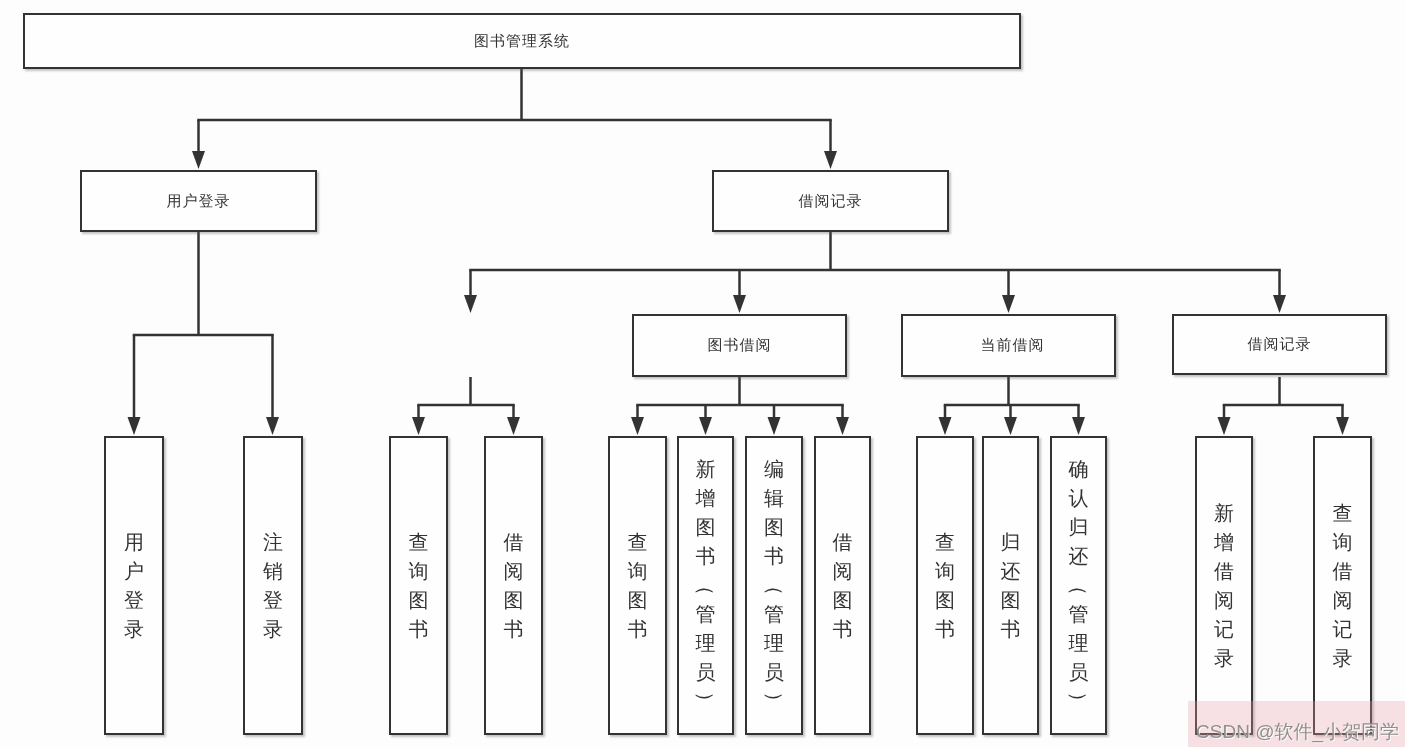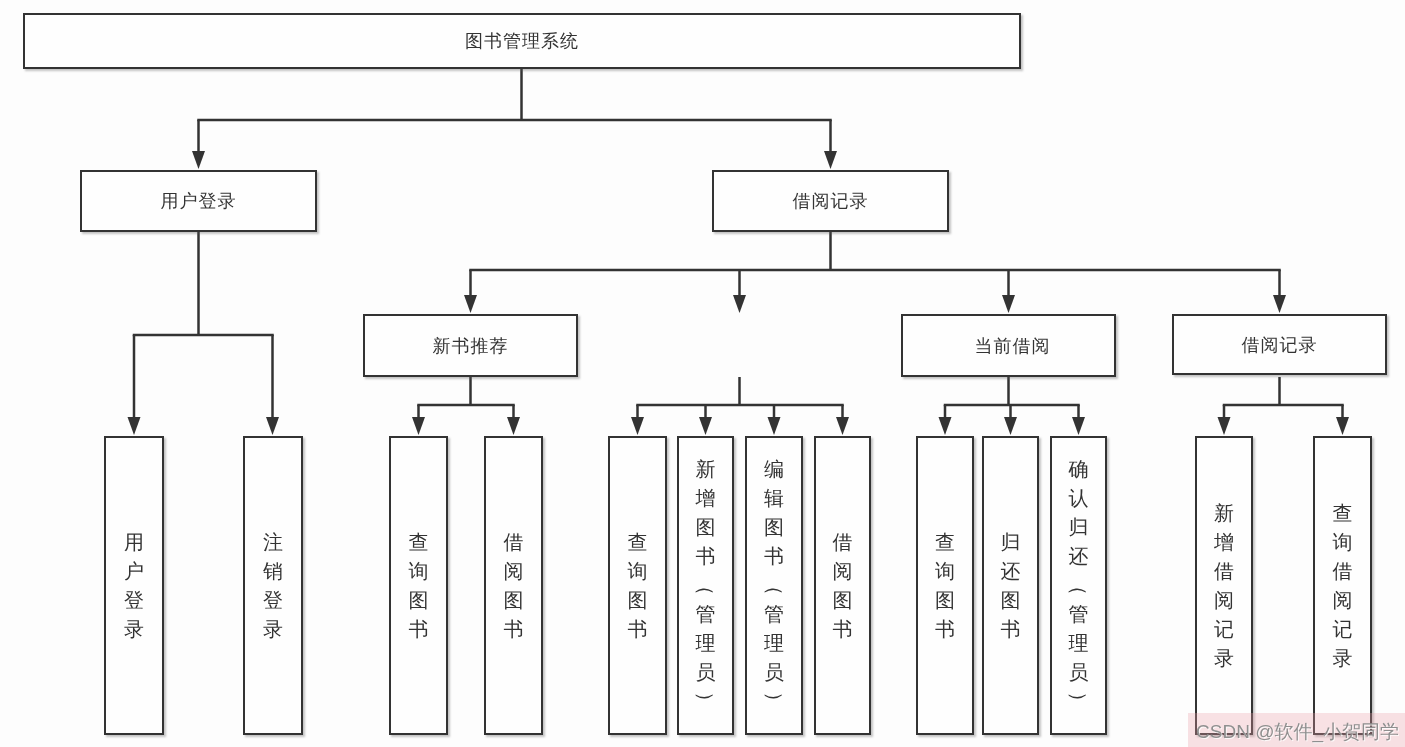--- a/index.html
+++ b/index.html
@@ -17,36 +17,36 @@
   svg.connectors polygon { fill: #333; stroke: none; }
   .box {
     position: absolute;
     background: #fefefe;
     border: 2.5px solid #333;
     box-shadow: 1.5px 1.5px 2px rgba(90,90,90,0.35);
     display: flex; align-items: center; justify-content: center;
     z-index: 2;
     box-sizing: border-box;
   }
-  .hlabel { font-size: 18px; letter-spacing: 1px; white-space: nowrap; }
+  .hlabel { font-size: 15px; letter-spacing: 1px; white-space: nowrap; }
   .v-stack {
     display: flex; flex-direction: column;
     align-items: center; justify-content: center;
     height: 100%; width: 100%;
   }
   .v-char {
     display: block; height: 29px; line-height: 29px;
     font-size: 20px; text-align: center; width: 100%;
   }
   .v-paren { transform: rotate(90deg); }
   .watermark {
     position: absolute;
     right: 0; bottom: 0;
     height: 30px; line-height: 30px;
-    padding: 4px 6px 0 8px;
+    padding: 16px 6px 0 8px;
     background: rgba(236, 160, 168, 0.30);
     color: #8f8f8f;
     font-size: 19px;
     white-space: nowrap;
     z-index: 3;
     text-shadow: 1px 1px 0 rgba(255,255,255,0.8);
   }
 </style>
 </head>
 <body>
@@ -119,22 +119,22 @@
     <span class="hlabel">图书管理系统</span>
   </div>
 
   <div class="box" style="left:80px; top:170px; width:237px; height:62px;">
     <span class="hlabel">用户登录</span>
   </div>
   <div class="box" style="left:712px; top:170px; width:237px; height:62px;">
     <span class="hlabel">借阅记录</span>
   </div>
 
-  <div class="box" style="left:363px; top:314px; width:215px; height:63px;">
-    <span class="hlabel">新书推荐</span>
+  <div class="box" style="left:632px; top:314px; width:215px; height:63px;">
+    <span class="hlabel">图书借阅</span>
   </div>
   <div class="box" style="left:901px; top:314px; width:215px; height:63px;padding-left:8px;">
     <span class="hlabel">当前借阅</span>
   </div>
   <div class="box" style="left:1172px; top:314px; width:215px; height:61px;">
     <span class="hlabel">借阅记录</span>
   </div>
 
   <div class="box" style="left:104px; top:436px; width:60px; height:299px;">
     <span style="height: 100%; width: 100%; display: block;">

